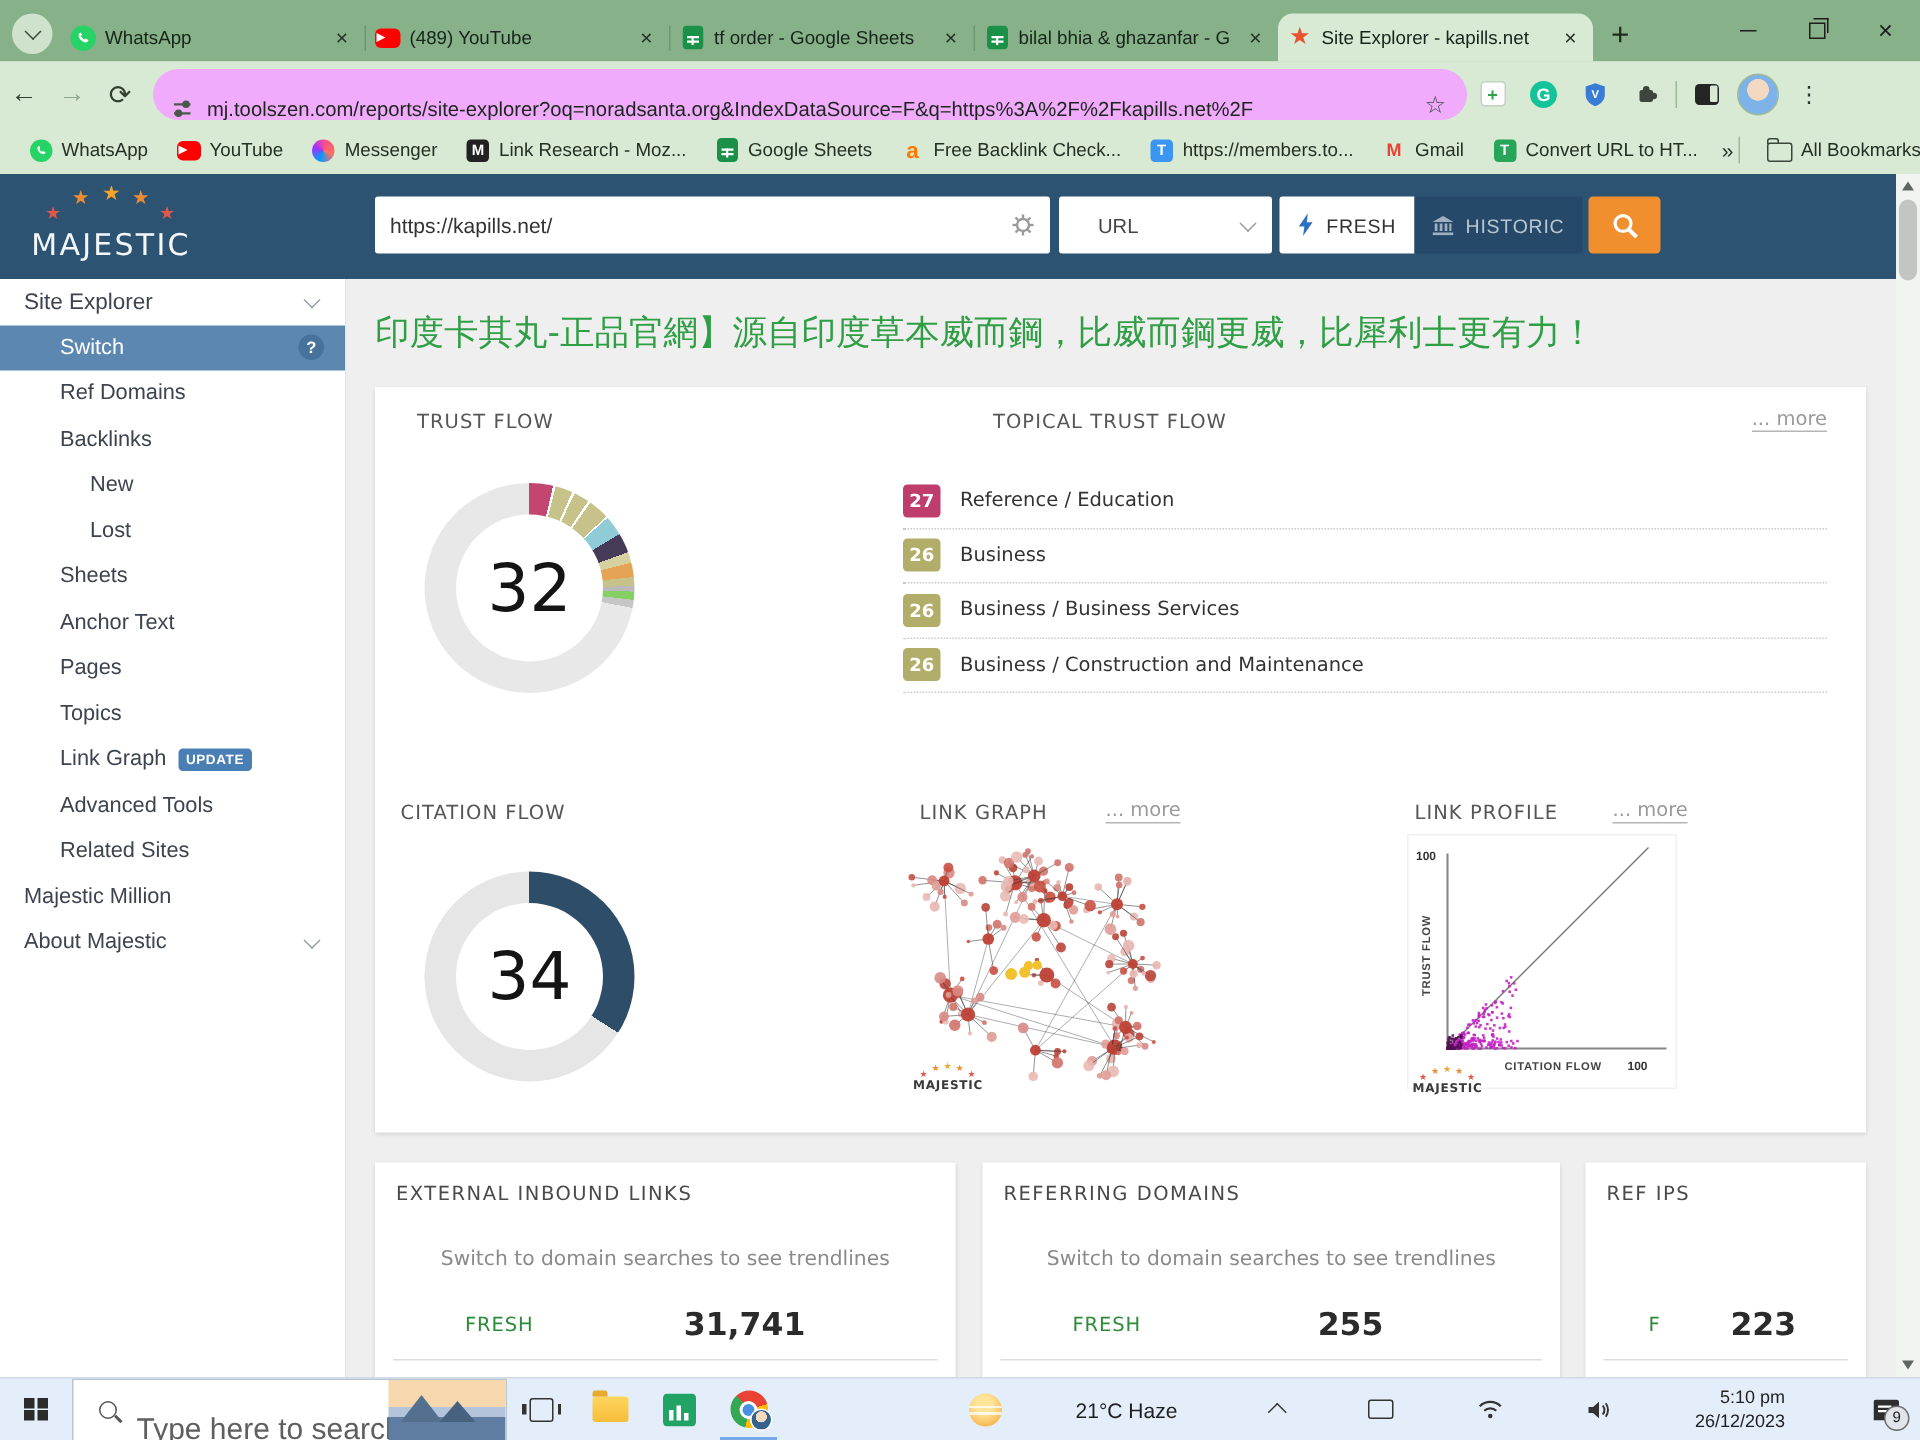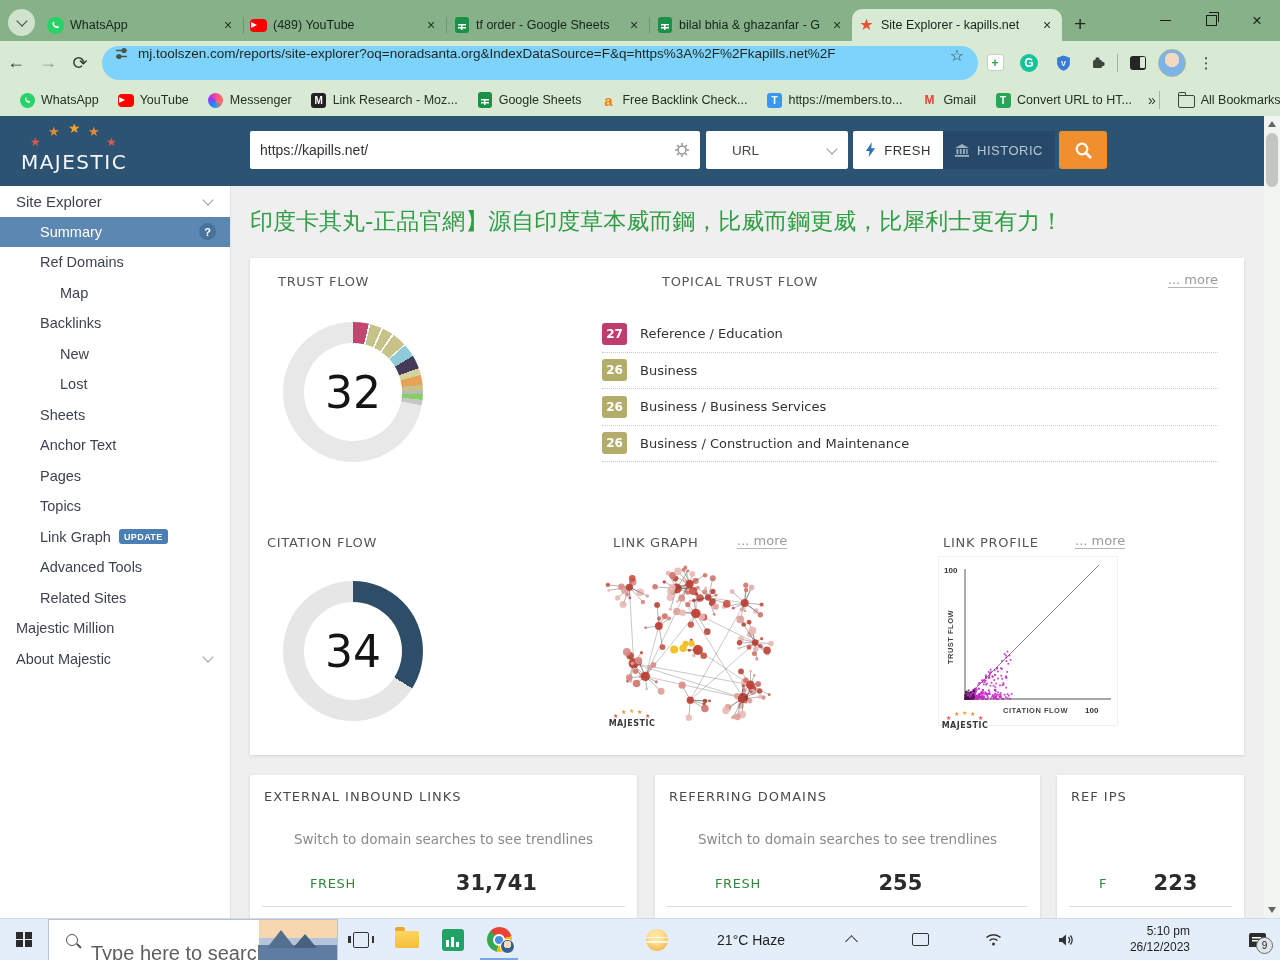--- a/index.html
+++ b/index.html
@@ -24,21 +24,21 @@
   .fav-yt{background:#f00;border-radius:4px;width:17px;height:13px;}
   .yt-tri{width:0;height:0;border-left:6px solid #fff;border-top:3.5px solid transparent;border-bottom:3.5px solid transparent;margin-left:1px;}
   .fav-sheet{background:#1a9049;border-radius:3px;width:14px;height:16px;
      background-image:linear-gradient(#fff,#fff),linear-gradient(#fff,#fff),linear-gradient(#fff,#fff);
      background-size:8px 1.5px,8px 1.5px,1.5px 6px;background-position:3px 7px,3px 10px,6px 7px;background-repeat:no-repeat;}
   .fav-star{color:#e8542f;font-size:16px;line-height:1;}
   
   .toolbar{position:absolute;left:0;top:41px;width:1280px;height:43px;background:#d8e9d4;display:flex;align-items:center;}
   .navbtn{width:32px;height:32px;display:flex;align-items:center;justify-content:center;font-size:18px;color:#33402f;flex:0 0 32px;}
   .navbtn.dis{color:#8da88c;}
-  .omnibox{height:34px;width:876px;margin-left:6px;background:#7dd3fc;border-radius:17px;display:flex;align-items:flex-start;padding:0 12px;box-sizing:border-box;flex:0 0 auto;}
+  .omnibox{height:34px;width:876px;margin-left:6px;background:#f0abfc;border-radius:17px;display:flex;align-items:flex-end;padding:0 12px;box-sizing:border-box;flex:0 0 auto;}
   .urltext{font-size:13.5px;color:#1d251d;margin-left:9px;flex:1;white-space:nowrap;overflow:hidden;}
   .staricon{color:#39463a;font-size:16px;margin-right:2px;}
   .extico{width:34px;height:34px;display:flex;align-items:center;justify-content:center;flex:0 0 34px;}
   .doc-plus{width:15px;height:15px;background:#fdfdfd;border-radius:3px;border:1px solid #c4d2c2;color:#2da04a;font-weight:bold;font-size:12px;display:flex;align-items:center;justify-content:center;}
   .gram{width:18px;height:18px;border-radius:50%;background:#15c39a;color:#fff;font-size:12px;font-weight:bold;display:flex;align-items:center;justify-content:center;}
   .toolsep{width:1px;height:18px;background:#9cba9a;margin:0 3px;flex:0 0 1px;}
   .sidepanel{width:16px;height:14px;border-radius:3px;background:#252525;position:relative;}
   .sidepanel:before{content:"";position:absolute;right:1.5px;top:1.5px;bottom:1.5px;width:5px;background:#d8e9d4;border-radius:1px;}
   .avatar{width:26px;height:26px;border-radius:50%;background:radial-gradient(circle at 50% 38%,#f3d9c2 0 34%,#7db3e8 36%);border:1px solid #9cba9a;}
   .kebab{font-size:15px;color:#2a342a;}
@@ -381,28 +381,25 @@
       </svg>
   </div>
 </div>
 
 <div class="sidebar">
   <div class="sitem lv0" style="font-size:15px;">
       <span>Site Explorer</span>
       <div class="schev"></div>
     </div>
   <div class="sitem lv1 sel">
-      <span>Summary</span>
+      <span>Switch</span>
       <div class="helpb">?</div>
     </div>
   <div class="sitem lv1">
       <span>Ref Domains</span>
-    </div>
-  <div class="sitem lv2">
-      <span>Map</span>
     </div>
   <div class="sitem lv1">
       <span>Backlinks</span>
     </div>
   <div class="sitem lv2">
       <span>New</span>
     </div>
   <div class="sitem lv2">
       <span>Lost</span>
     </div>

